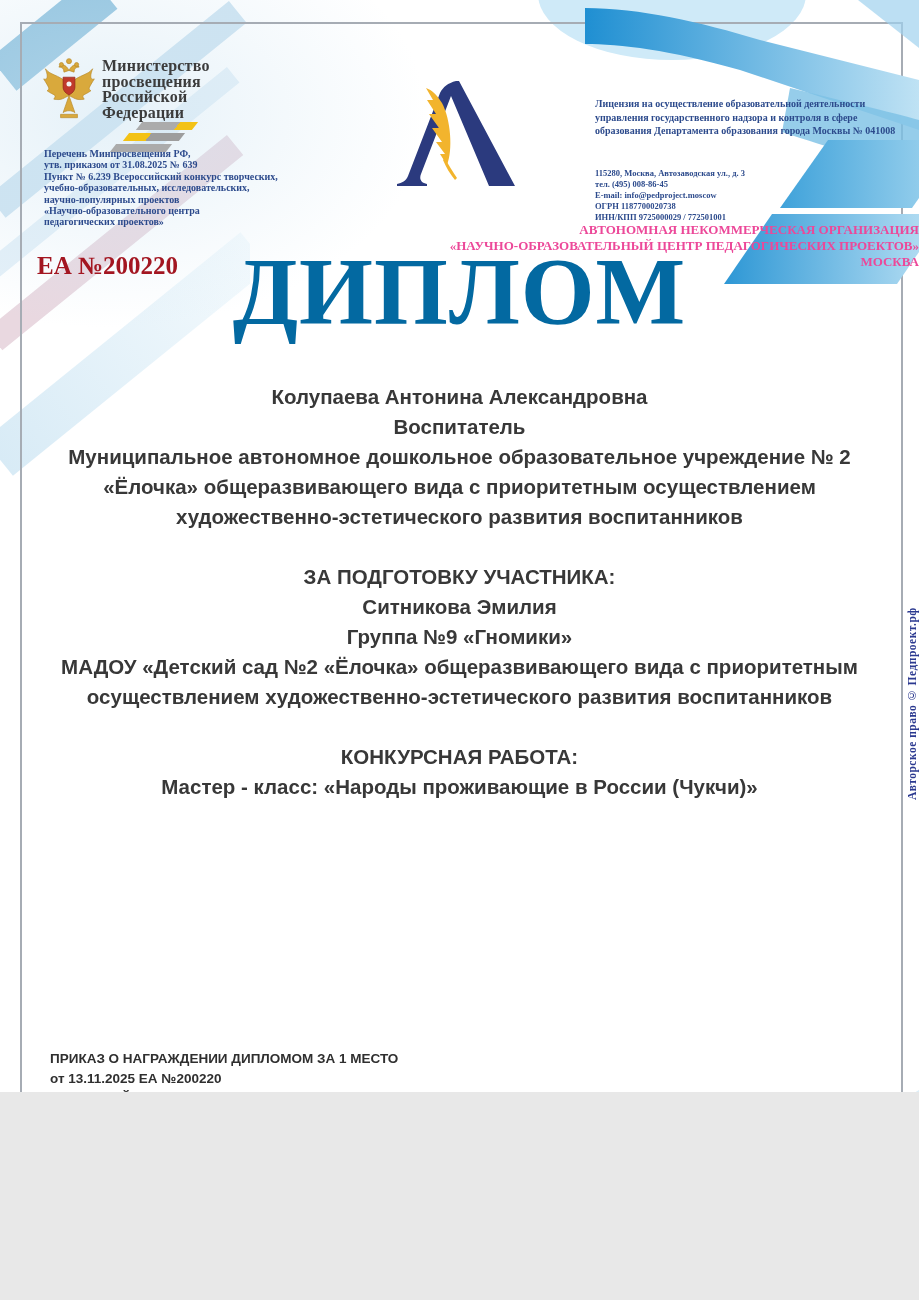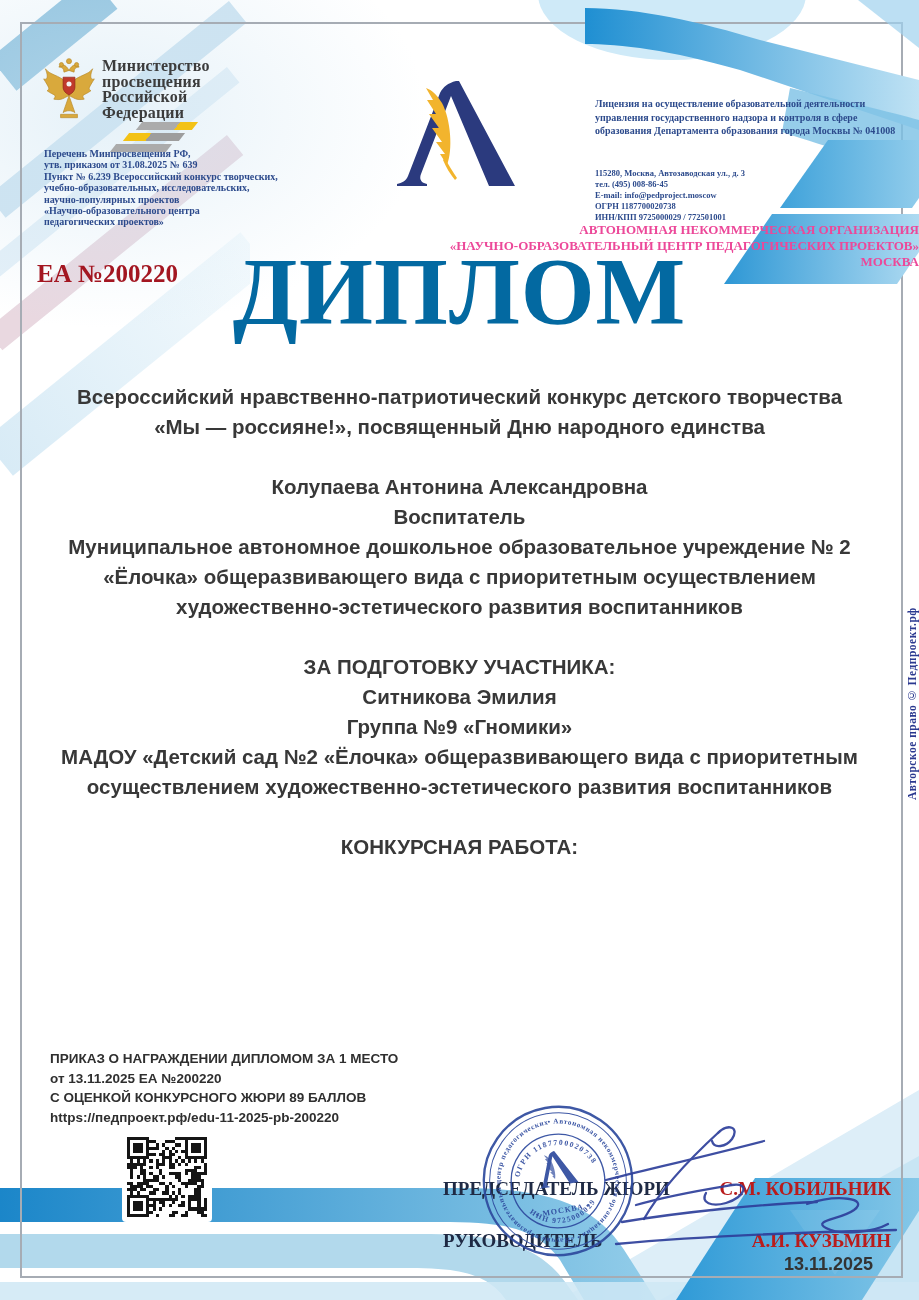--- a/index.html
+++ b/index.html
@@ -1,17 +1,17 @@
 <!DOCTYPE html>
 <html><head>
 <meta charset="utf-8">
 <style>
   html,body{margin:0;padding:0;background:#e8e8e8;}
   .page{
-    position:relative; width:919px; height:1300px; margin:0 auto;
+    position:relative; width:919px; height:1092px; margin:0 auto;
     background:#ffffff; overflow:hidden;
     font-family:"Liberation Sans", sans-serif;
   }
   .abs{position:absolute;}
   .preline{white-space:pre-line;}
 
   
   .corner-tl{left:0;top:0;width:250px;height:560px;overflow:hidden;z-index:0;}
   .corner-tl .stripe{position:absolute;transform-origin:0 0;transform:rotate(-39deg);}
   .wash-tl{left:0;top:0;width:430px;height:330px;z-index:1;
@@ -31,21 +31,21 @@
   .ministry-stripes .bar{position:absolute;width:56px;height:8px;transform:skewX(-38deg);}
   .registry-note{left:44px;top:148px;width:280px;z-index:5;color:#2c4a8c;
     font:bold 10px/11.4px "Liberation Serif", serif;}
   .org-logo{left:393px;top:78px;width:130px;height:112px;z-index:5;}
   .license-note{left:595px;top:97px;width:305px;z-index:5;color:#2c4a8c;
     font:bold 10px/13.5px "Liberation Serif", serif;}
   .contacts{left:595px;top:140px;width:280px;z-index:5;color:#2c4a8c;
     font:bold 8.5px/11px "Liberation Serif", serif;margin-top:28px;}
   .org-name{left:0;top:211px;width:919px;text-align:right;z-index:5;color:#ec4899;
     font:bold 13px/16px "Liberation Serif", serif;margin-top:11px;}
-  .doc-number{left:37px;top:260px;z-index:5;color:#a31621;
+  .doc-number{left:37px;top:252px;z-index:5;color:#a31621;
     font:bold 25px/28px "Liberation Serif", serif;text-align:center;}
   .doc-title{left:0;top:240px;width:919px;text-align:center;z-index:5;color:#0369a1;
     font:bold 95px/104px "Liberation Serif", serif;letter-spacing:1px;}
 
   
   .body-text{left:37px;top:382px;width:845px;text-align:center;z-index:5;color:#383838;
     font:bold 20.5px/30px "Liberation Sans", sans-serif;}
   .body-text .section{margin:0 0 30px 0;}
 
   
@@ -169,38 +169,37 @@
 ОГРН 1187700020738
 ИНН/КПП 9725000029 / 772501001</div>
 
   <div class="abs org-name preline">АВТОНОМНАЯ НЕКОММЕРЧЕСКАЯ ОРГАНИЗАЦИЯ
 «НАУЧНО-ОБРАЗОВАТЕЛЬНЫЙ ЦЕНТР ПЕДАГОГИЧЕСКИХ ПРОЕКТОВ»
 МОСКВА</div>
   <div class="abs doc-number">ЕА №200220</div>
   <div class="abs doc-title">ДИПЛОМ</div>
 
   <div class="abs body-text">
-    <div class="section preline">Всероссийский нравственно-патриотический конкурс детского творчества
-«Мы — россияне!», посвященный Дню народного единства</div>
     <div class="section">
       <div class="preline">Колупаева Антонина Александровна
 Воспитатель
 Муниципальное автономное дошкольное образовательное учреждение № 2
 «Ёлочка» общеразвивающего вида с приоритетным осуществлением
 художественно-эстетического развития воспитанников</div>
     </div>
     <div class="section">
       <div class="preline">ЗА ПОДГОТОВКУ УЧАСТНИКА:</div>
       <div class="preline">Ситникова Эмилия
 Группа №9 «Гномики»
 МАДОУ «Детский сад №2 «Ёлочка» общеразвивающего вида с приоритетным
 осуществлением художественно-эстетического развития воспитанников</div>
     </div>
     <div class="section">
       <div class="preline">КОНКУРСНАЯ РАБОТА:</div>
+      <div class="preline">Мастер - класс: «Народы проживающие в России (Чукчи)»</div>
     </div>
   </div>
 
   <div class="abs order-note preline">ПРИКАЗ О НАГРАЖДЕНИИ ДИПЛОМОМ ЗА 1 МЕСТО
 от 13.11.2025 ЕА №200220
 С ОЦЕНКОЙ КОНКУРСНОГО ЖЮРИ 89 БАЛЛОВ
 https://педпроект.рф/edu-11-2025-pb-200220</div>
 
   <div class="abs qr-box">
     <svg id="qr-svg" width="80" height="80" viewBox="0 0 25 25" shape-rendering="crispEdges">

